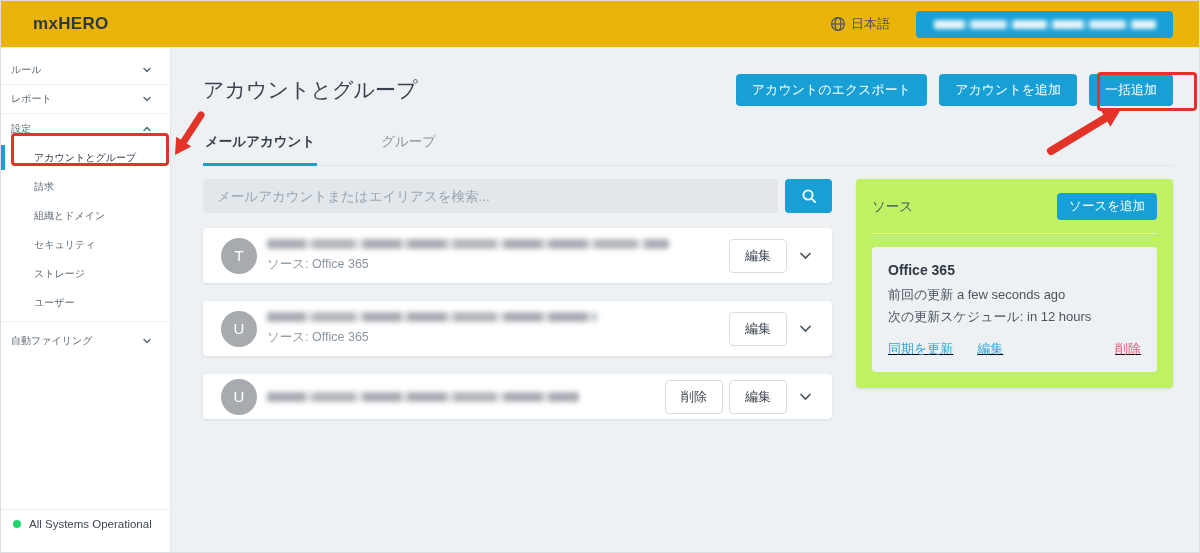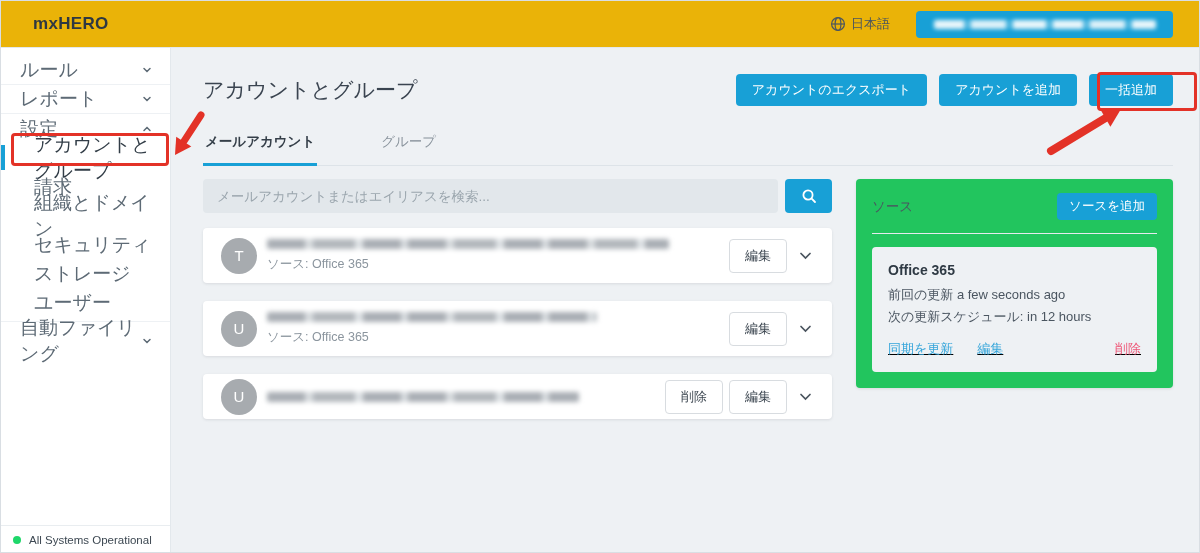--- a/index.html
+++ b/index.html
@@ -23,30 +23,30 @@
   .redact { height:10px; border-radius:2px; filter:blur(2.5px);
             background:repeating-linear-gradient(90deg,#a9aeb4 0 38px,#d8dcdf 38px 46px,#b2b7bc 46px 88px,#dfe3e6 88px 96px,#a9aeb4 96px 134px,#d8dcdf 134px 141px); }
   .redact.light { background:repeating-linear-gradient(90deg,rgba(255,255,255,.9) 0 30px,rgba(255,255,255,.25) 30px 37px,rgba(255,255,255,.85) 37px 72px,rgba(255,255,255,.2) 72px 79px,rgba(255,255,255,.9) 79px 112px,rgba(255,255,255,.25) 112px 119px);
                   height:9px; filter:blur(2px); }
 
   
   .sidebar { position:absolute; top:47px; left:0; width:170px; height:506px;
              background:#fff; border-right:1px solid #e3e8ec; z-index:2; }
   .nav { padding-top:8px; }
   .nav-item { position:relative; height:29px; display:flex; align-items:center;
-              justify-content:space-between; padding:0 18px 0 19px;
-              font-size:19px; color:#5d6a75; cursor:pointer; }
+              justify-content:space-between; padding:0 18px 0 10px;
+              font-size:10px; color:#5d6a75; cursor:pointer; }
   .nav-item.section { border-bottom:1px solid #eef1f4; }
   .nav-item.sub { padding-left:33px; }
   .nav-item.active { color:#323d47; }
   .nav-item.active::before { content:""; position:absolute; left:0; top:2px; bottom:2px;
                              width:4px; background:#18a0d6; }
   .nav-divider { border-top:1px solid #eef1f4; margin-top:4px; padding-top:4px; }
   .chev { width:10px; height:10px; flex:0 0 auto; }
-  .status-row { position:absolute; bottom:0; left:0; width:169px; height:29px;
+  .status-row { position:absolute; bottom:16px; left:0; width:169px; height:29px;
                 border-top:1px solid #e9edf0; display:flex; align-items:center;
                 gap:8px; padding:0 12px; background:#fff; }
   .dot { width:8px; height:8px; border-radius:50%; background:#1ed76a; }
   .status-text { font-size:11.5px; color:#3d4852; }
 
   
   .main { position:absolute; top:47px; left:170px; width:1030px; height:506px;
           padding:26px 28px 0 32px; }
   .title-row { display:flex; align-items:center; justify-content:space-between; }
   .page-title { font-size:21px; font-weight:500; color:#3a4450; }
@@ -80,21 +80,21 @@
             flex:0 0 auto; margin-right:10px; }
   .acct-info { flex:1; min-width:0; }
   .acct-source { font-size:12.5px; color:#8b959e; margin-top:7px; }
   .card-actions { display:flex; align-items:center; gap:6px; }
   .btn-outline { background:#fff; border:1px solid #d8dce0; border-radius:4px;
                  font-size:13px; color:#3c4650; padding:7px 15px; cursor:pointer;
                  font-family:inherit; white-space:nowrap; }
   .card-chev { padding:4px 6px; cursor:pointer; display:flex; align-items:center; }
 
   
-  .panel { background:#22c55e; border-radius:4px; box-shadow:0 1px 3px rgba(20,30,40,.10);
+  .panel { background:#bef264; border-radius:4px; box-shadow:0 1px 3px rgba(20,30,40,.10);
            padding:14px 16px 16px 16px; }
   .panel-head { display:flex; align-items:center; justify-content:space-between; }
   .panel-title { font-size:13.5px; color:#4a5560; }
   .panel-divider { border-top:1px solid #e6eaee; margin-top:13px; }
   .source-card { background:#eef1f4; border-radius:4px; margin-top:13px; padding:15px 16px 14px 16px; }
   .source-name { font-size:14px; font-weight:bold; color:#2f3a44; }
   .source-line { font-size:13px; color:#4a5560; margin-top:8px; }
   .source-line.tight { margin-top:4px; }
   .source-links { display:flex; align-items:center; gap:24px; margin-top:14px; font-size:13px;text-decoration:underline; }
   .link-blue { color:#35a5da; cursor:pointer; }

